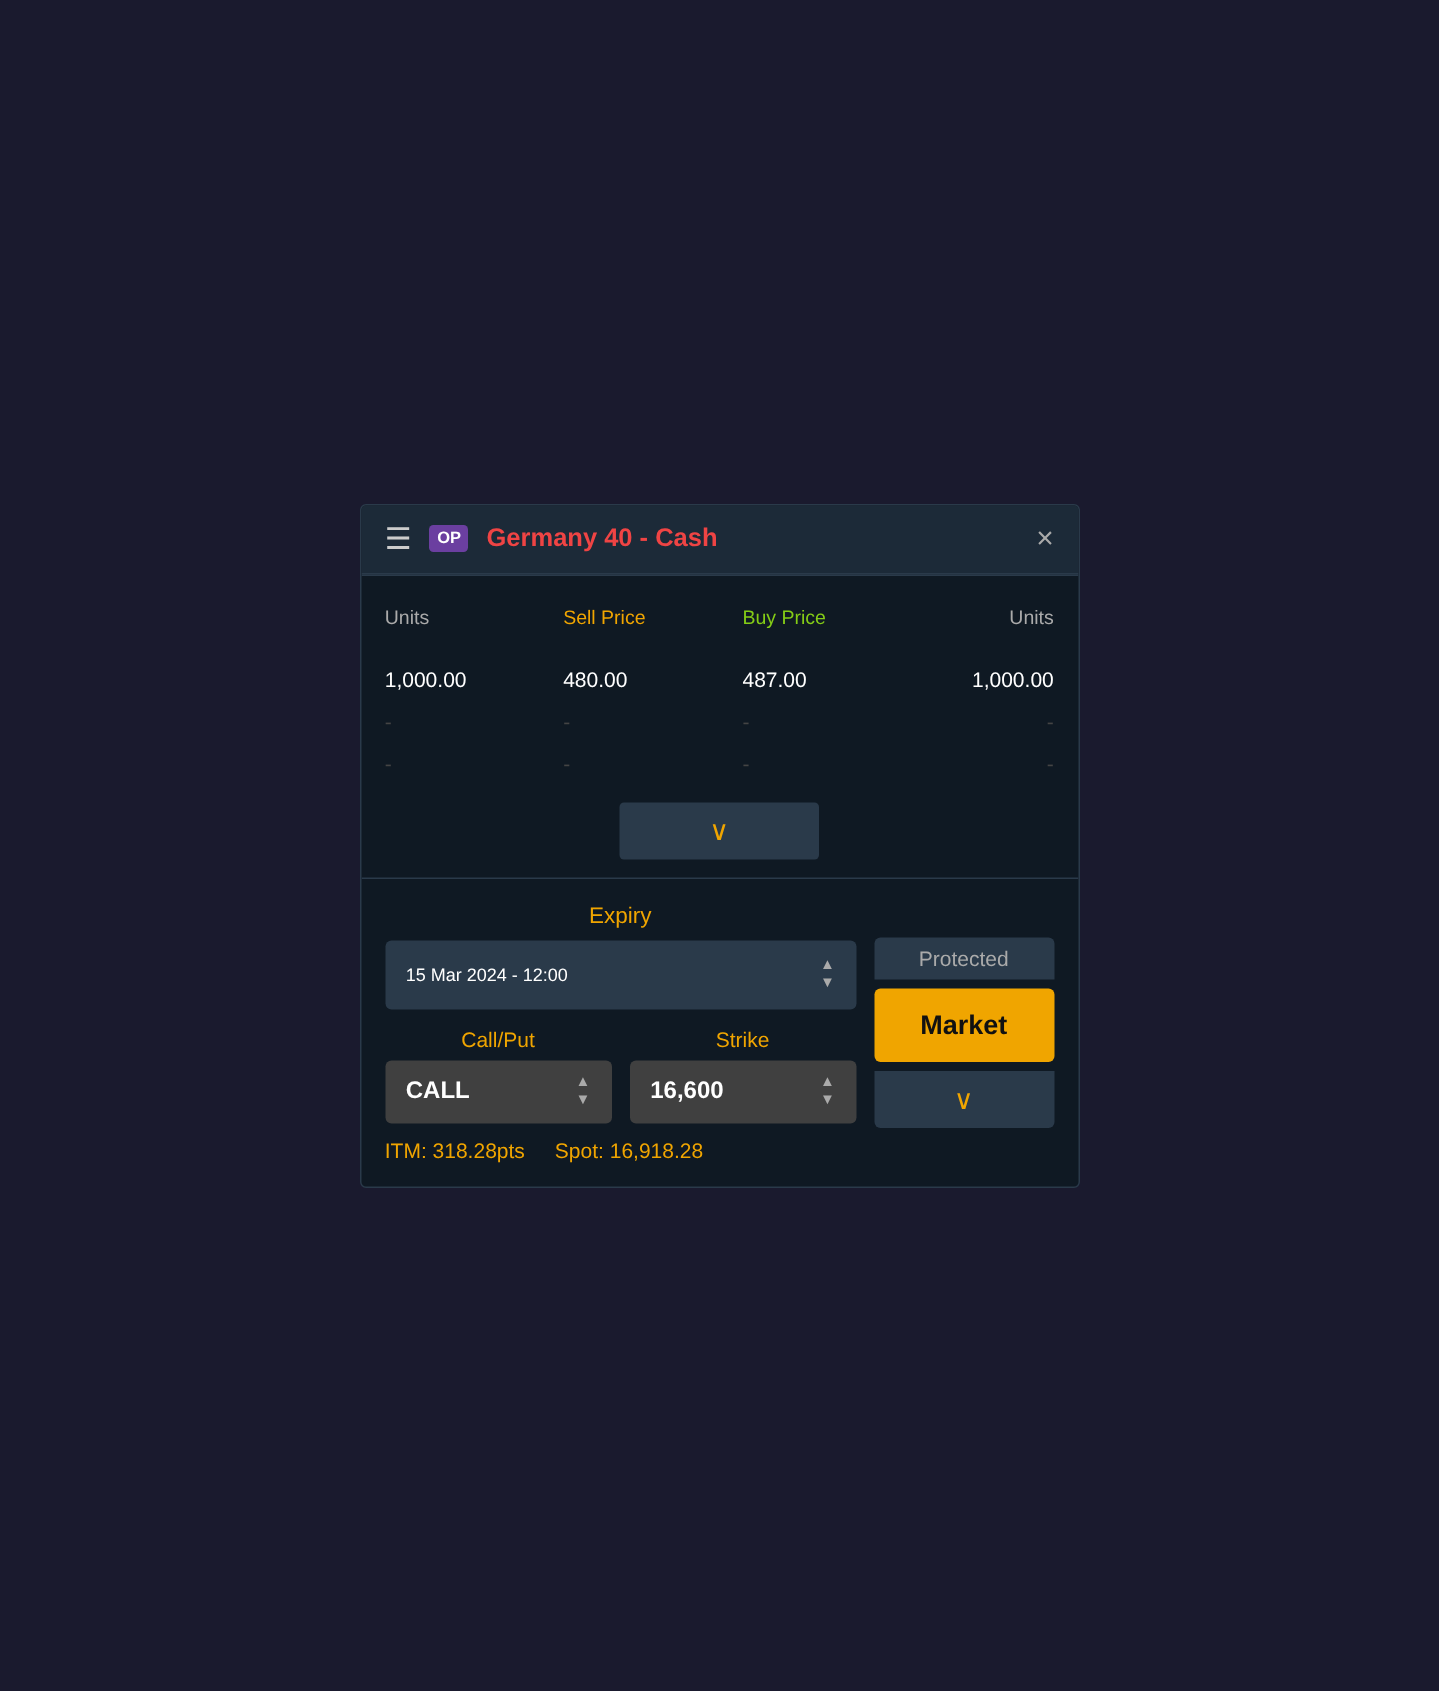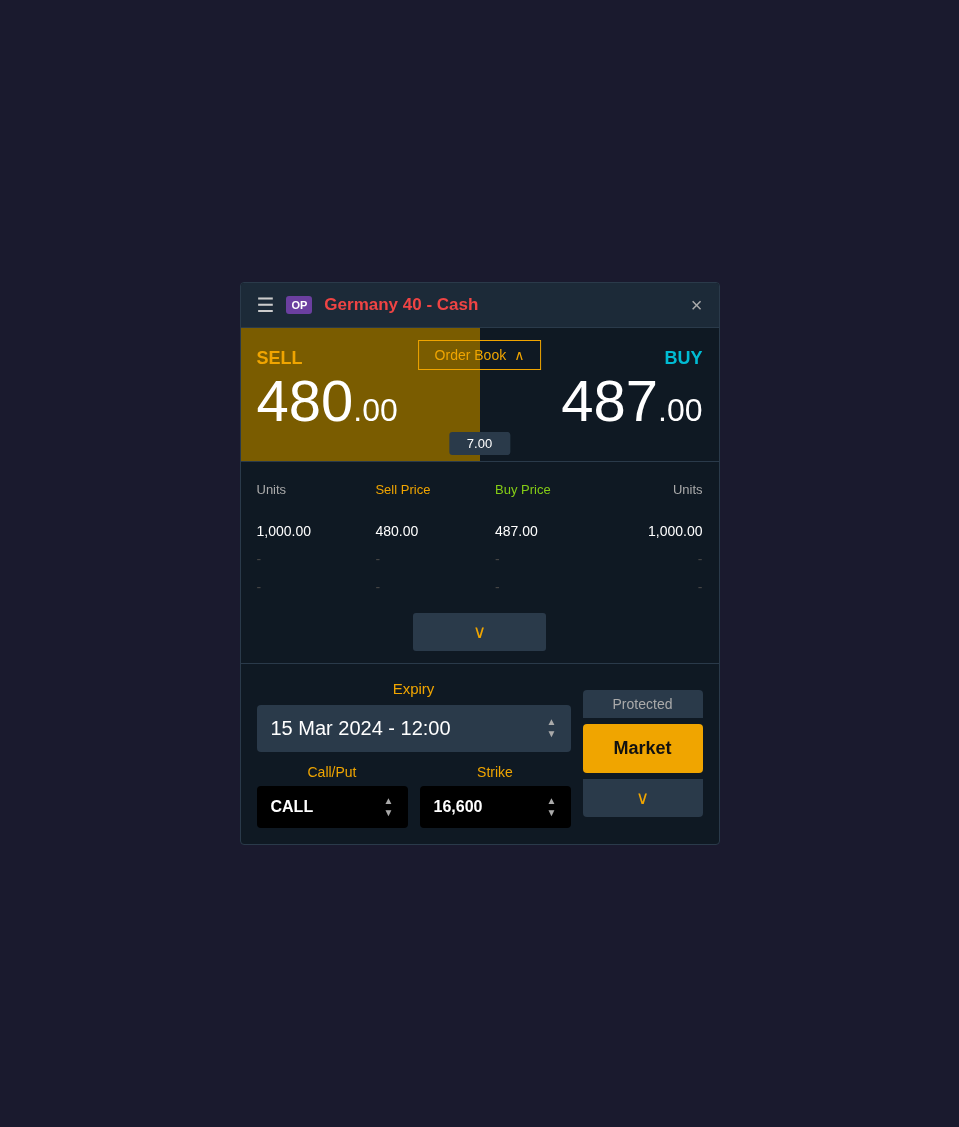--- a/index.html
+++ b/index.html
@@ -202,21 +202,21 @@
       background: #2a3a4a;
       border-radius: 4px;
       display: flex;
       align-items: center;
       justify-content: space-between;
       padding: 12px 14px;
       margin-bottom: 12px;
     }
     .expiry-value {
       color: white;
-      font-size: 20px;
+      font-size: 12px;
     }
     .stepper {
       display: flex;
       flex-direction: column;
       gap: 2px;
     }
     .stepper-btn {
       background: none;
       border: none;
       color: #aaa;
@@ -232,21 +232,21 @@
       flex: 1;
     }
     .field-label {
       color: #f0a500;
       font-size: 14px;
       margin-bottom: 6px;
       text-align: center;
       display: block;
     }
     .field-selector {
-      background: #000000;
+      background: #404040;
       border-radius: 4px;
       display: flex;
       align-items: center;
       justify-content: space-between;
       padding: 10px 14px;
     }
     .field-value {
       color: white;
       font-size: 16px;
       font-weight: bold;
@@ -299,42 +299,20 @@
 
 <div class="widget">
 
   <div class="header">
     <span class="hamburger-icon">☰</span>
     <span class="op-badge">OP</span>
     <span class="title">Germany 40 - Cash</span>
     <span class="close-icon">×</span>
   </div>
 
-  <div class="price-bar" style="min-height: 120px; position: relative;">
-    <div class="sell-side">
-      <span class="sell-label">SELL</span>
-      <span class="sell-price">
-        <span>480</span><span class="decimal">.00</span>
-      </span>
-    </div>
-
-    <button class="order-book-btn">
-      <span>Order Book</span>
-      <span>∧</span>
-    </button>
-
-    <div class="buy-side">
-      <span class="buy-label">BUY</span>
-      <span class="buy-price">
-        <span>487</span><span class="decimal">.00</span>
-      </span>
-    </div>
-
-    <div class="spread-badge">7.00</div>
-  </div>
 
   <hr class="divider">
 
   <table class="order-table">
     <thead>
       <tr>
         <th>Units</th>
         <th class="sell-col">Sell Price</th>
         <th class="buy-col">Buy Price</th>
         <th>Units</th>
@@ -398,20 +376,24 @@
             <div class="field-selector">
               <span class="field-value">16,600</span>
               <div class="stepper">
                 <button class="stepper-btn">▲</button>
                 <button class="stepper-btn">▼</button>
               </div>
             </div>
           </div>
         </div>
 
+        <div class="itm-row">
+          <span class="itm-text">ITM: 318.28pts</span>
+          <span class="spot-text">Spot: 16,918.28</span>
+        </div>
       </div>
 
       <div class="options-right">
         <div class="protected-label">Protected</div>
         <button class="market-btn">Market</button>
         <button class="market-dropdown">∨</button>
       </div>
 
     </div>
   </div>

